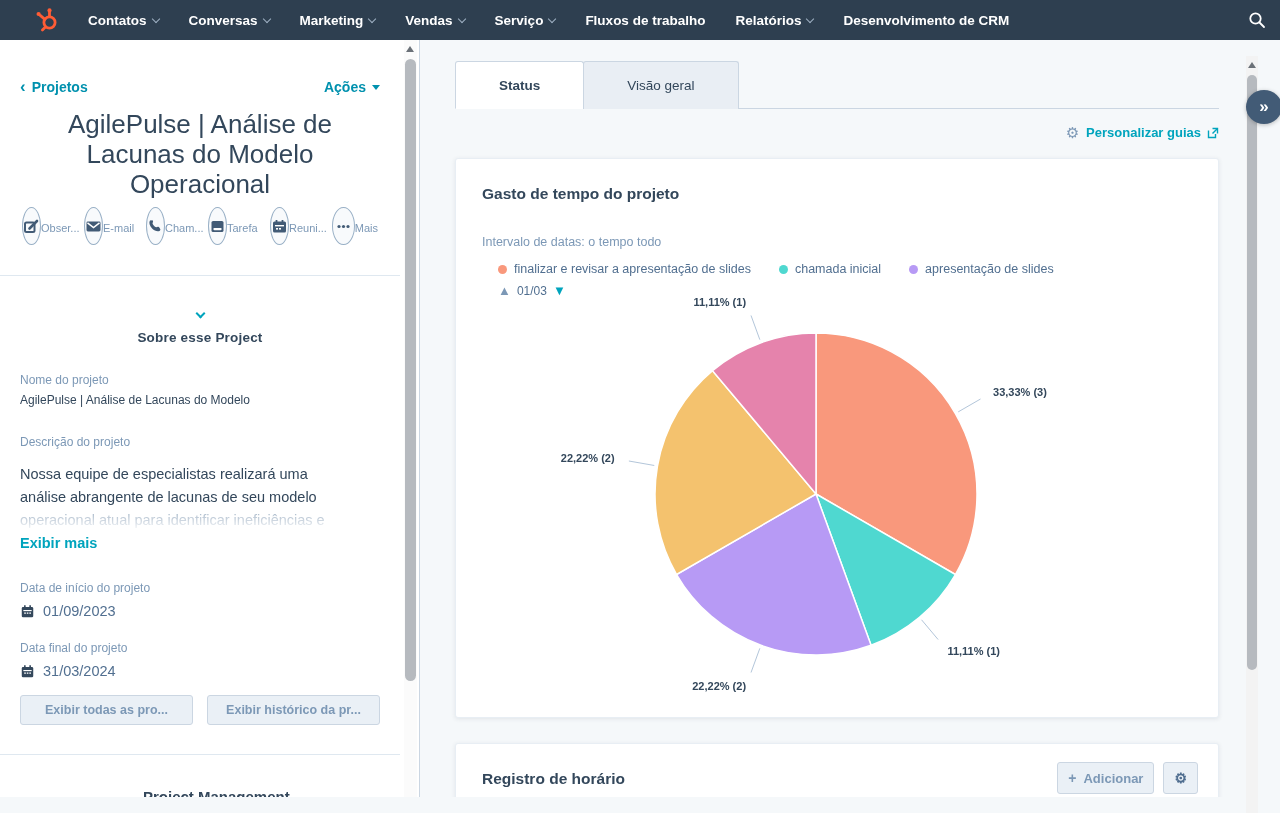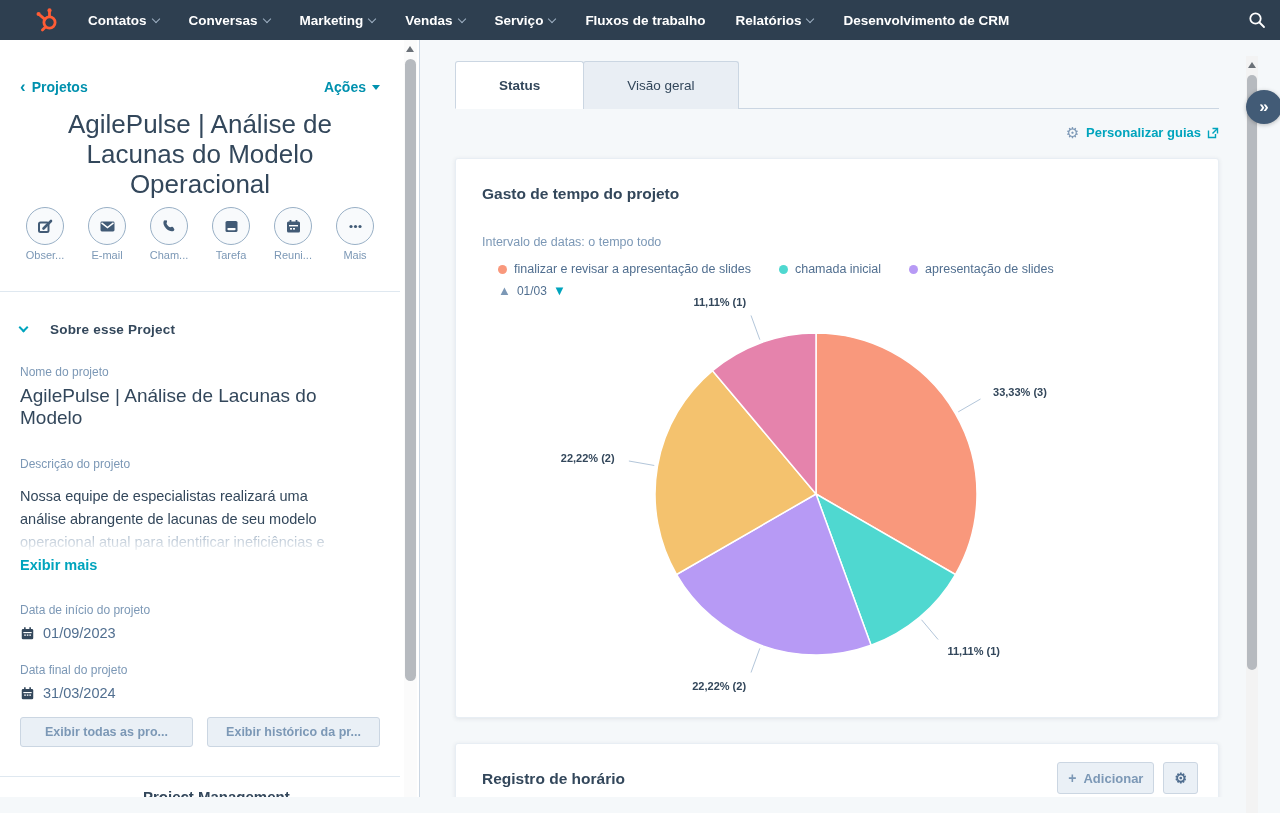--- a/index.html
+++ b/index.html
@@ -24,34 +24,34 @@
   
   .side-toprow { margin-top:38px; display:flex; justify-content:space-between; align-items:center; }
   .back-link { color:#0091ae; font-weight:bold; font-size:14px; cursor:pointer; display:flex; align-items:center; gap:6px; }
   .back-caret { font-size:17px; line-height:1; color:#0091ae; }
   .actions-dd { color:#0091ae; font-weight:bold; font-size:14px; cursor:pointer; display:flex; align-items:center; gap:6px; }
   .tri-down-teal { width:0; height:0; border-left:4px solid transparent; border-right:4px solid transparent; border-top:5px solid #0091ae; margin-top:2px; }
 
   .obj-title { margin-top:14px; text-align:center; font-size:26px; line-height:30px; color:#33475b; padding:0 6px; }
 
   .quick-actions { margin-top:8px; display:flex; justify-content:center; gap:16px; }
-  .qa { display:flex; flex-direction:column; align-items:center; width:46px; }
+  .qa { display:flex; align-items:center; width:46px; }
   .qa-circle { width:38px; height:38px; border-radius:50%; border:1px solid #99b0c6; background:#f8fafc;
     display:flex; align-items:center; justify-content:center; cursor:pointer; }
   .qa-label { margin-top:4px; font-size:11px; color:#7c98b6; white-space:nowrap; }
 
   .divider { border-top:1px solid #dfe8f0; margin-top:30px; width:400px; margin-left:-20px; }
 
-  .section-head { margin-top:30px; display:flex; align-items:center; gap:23px; cursor:pointer; }
+  .section-head { margin-top:38px; display:flex; align-items:center; gap:13px; cursor:pointer;flex-direction:column; }
   .sec-chev { width:7px; height:7px; border-right:2px solid #00a4bd; border-bottom:2px solid #00a4bd; transform:rotate(45deg); margin-top:-4px; }
   .sec-title { font-size:13.5px; font-weight:bold; color:#33475b; letter-spacing:.2px; }
 
   .fld-label { margin-top:28px; font-size:12px; color:#7c98b6; }
   .fld-label.tight { margin-top:22px; }
-  .fld-value { margin-top:6px; font-size:19px; color:#33475b; }
+  .fld-value { margin-top:6px; font-size:12px; color:#33475b; }
   .desc-block { position:relative; margin-top:14px; }
   .desc-line { font-size:14.5px; color:#33475b; line-height:23px; }
   .desc-line.faded { color:#a9b9ca; }
   .desc-fade { position:absolute; left:0; right:0; bottom:0; height:20px;
     background:linear-gradient(rgba(255,255,255,0), #ffffff); }
   .show-more { margin-top:3px; font-size:14.5px; font-weight:bold; color:#00a4bd; cursor:pointer; }
   .fld-label.datelbl { margin-top:30px; }
   .date-row { margin-top:8px; display:flex; align-items:center; gap:8px; font-size:14.5px; color:#516f90; }
   .side-buttons { margin-top:16px; display:flex; gap:14px; }
   .btn-soft { background:#eaf0f6; border:1px solid #cbd6e2; border-radius:3px; color:#7c98b6;

